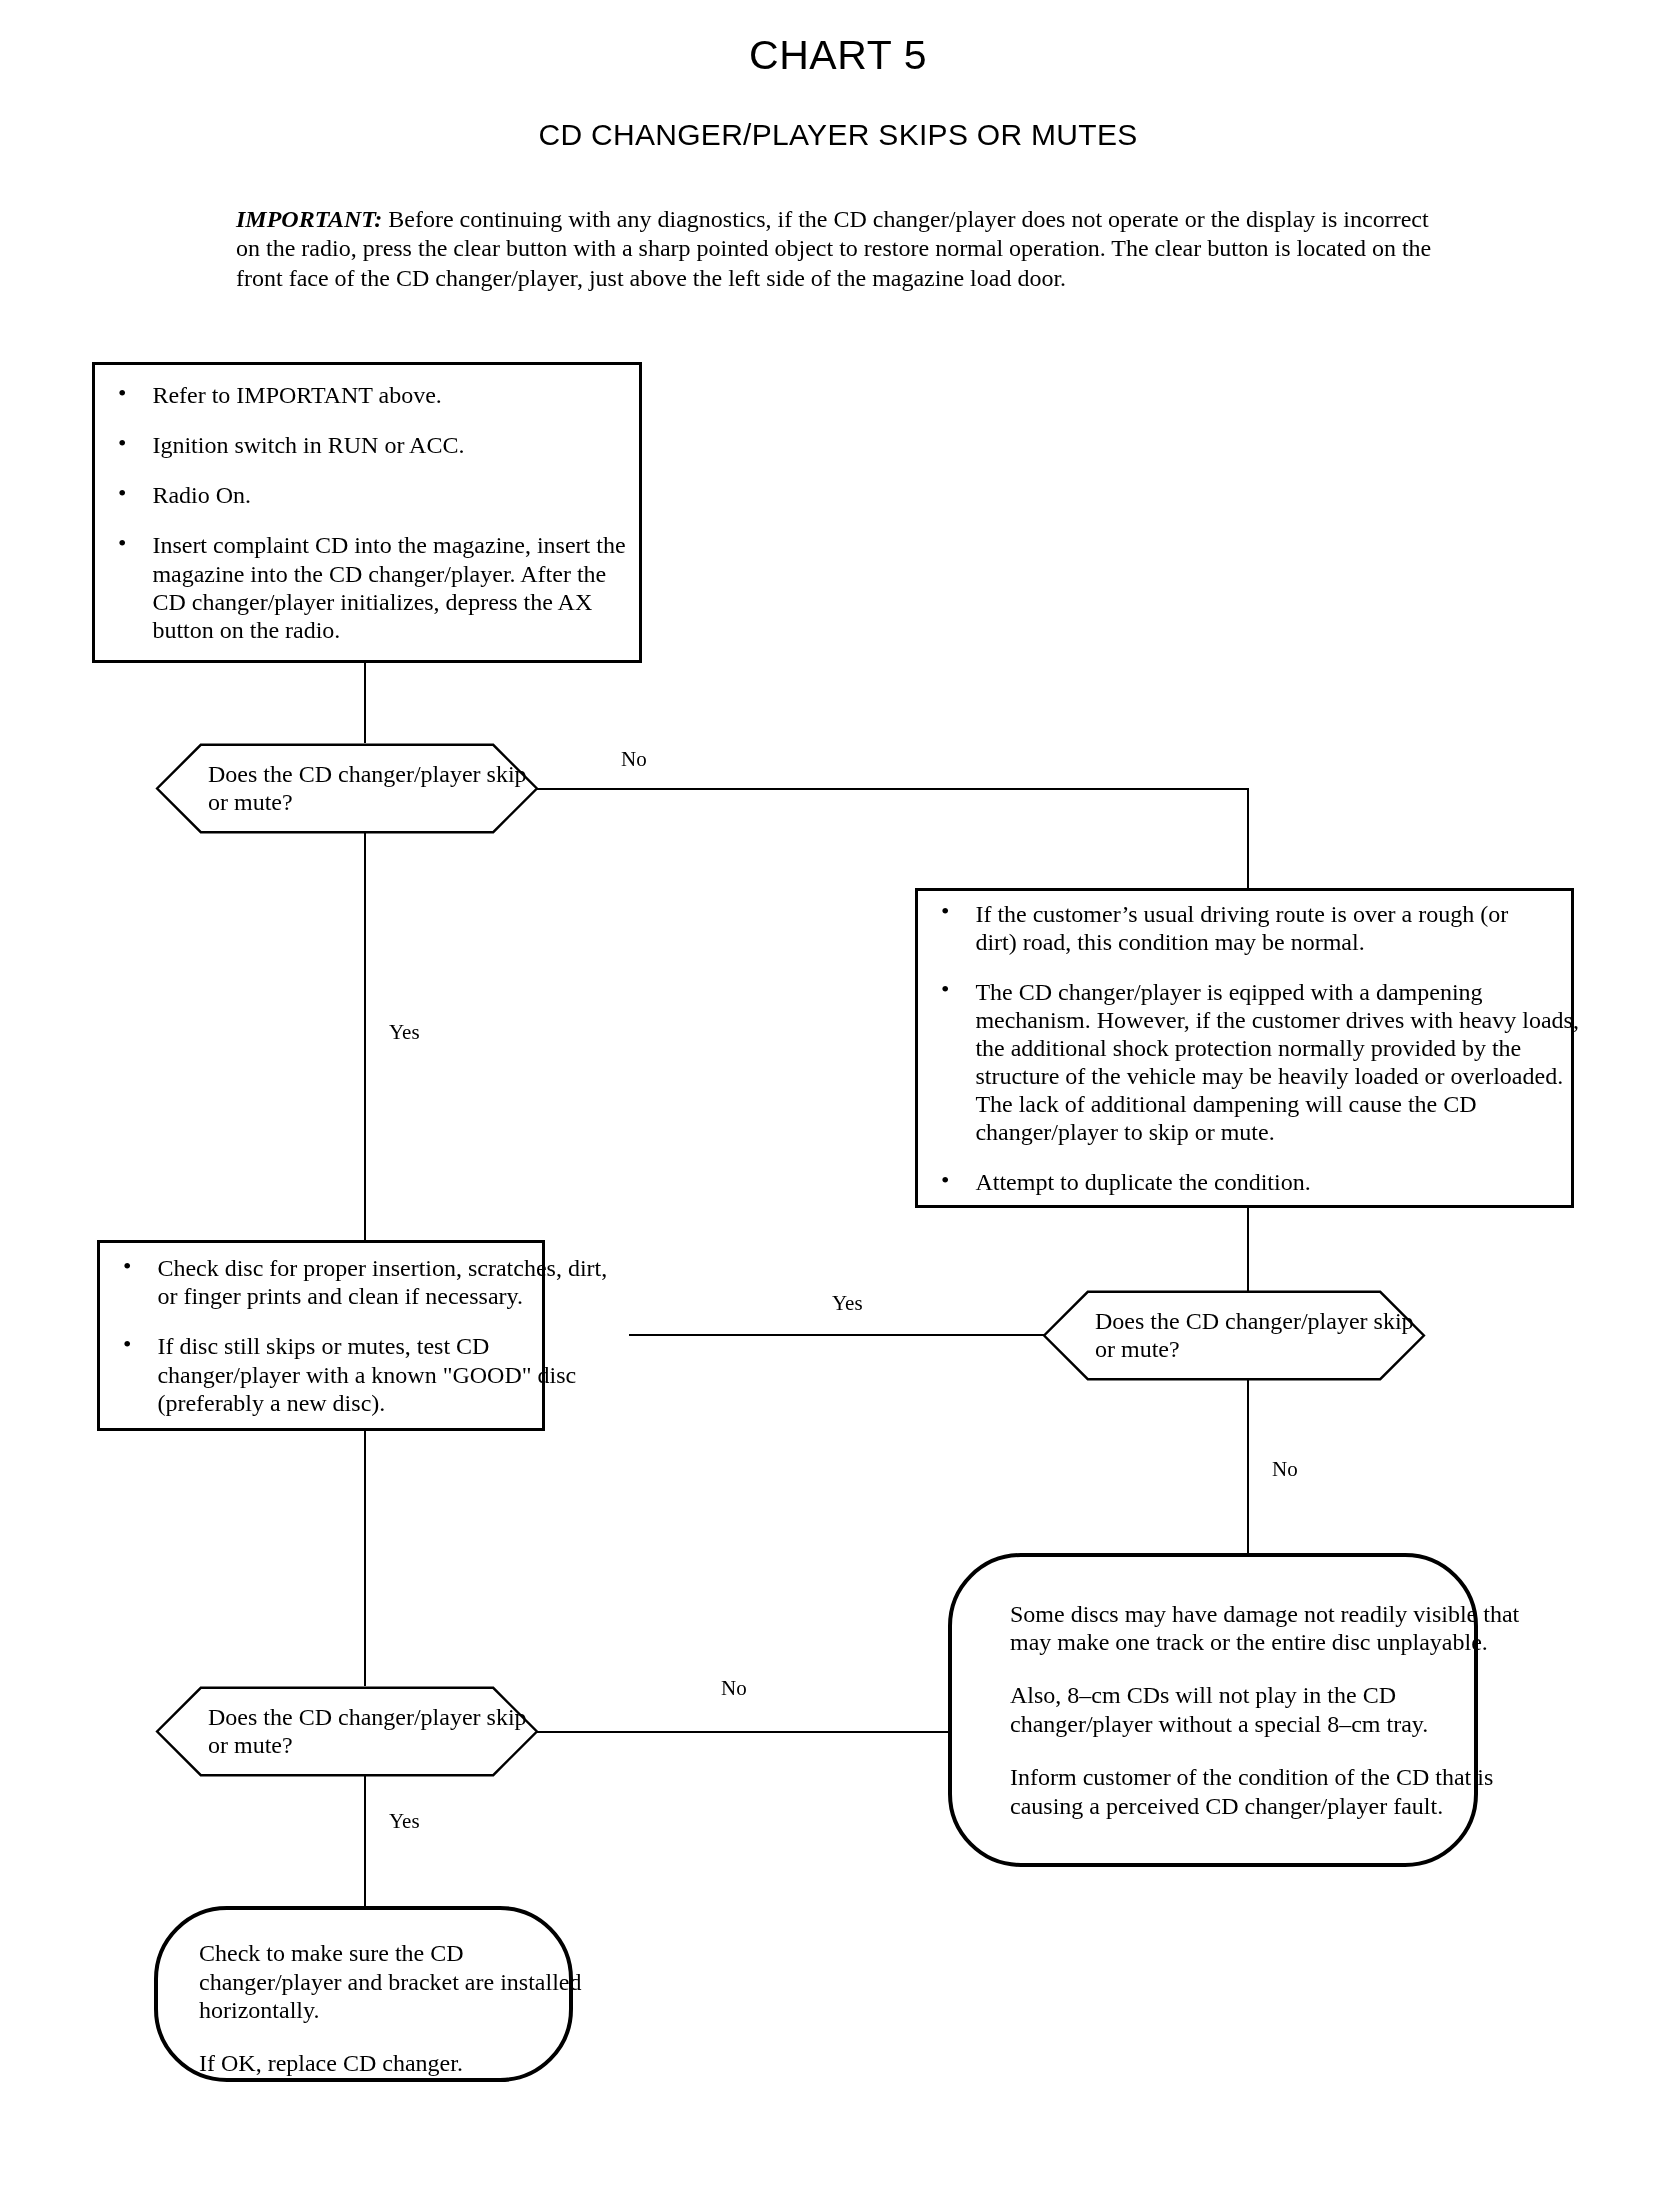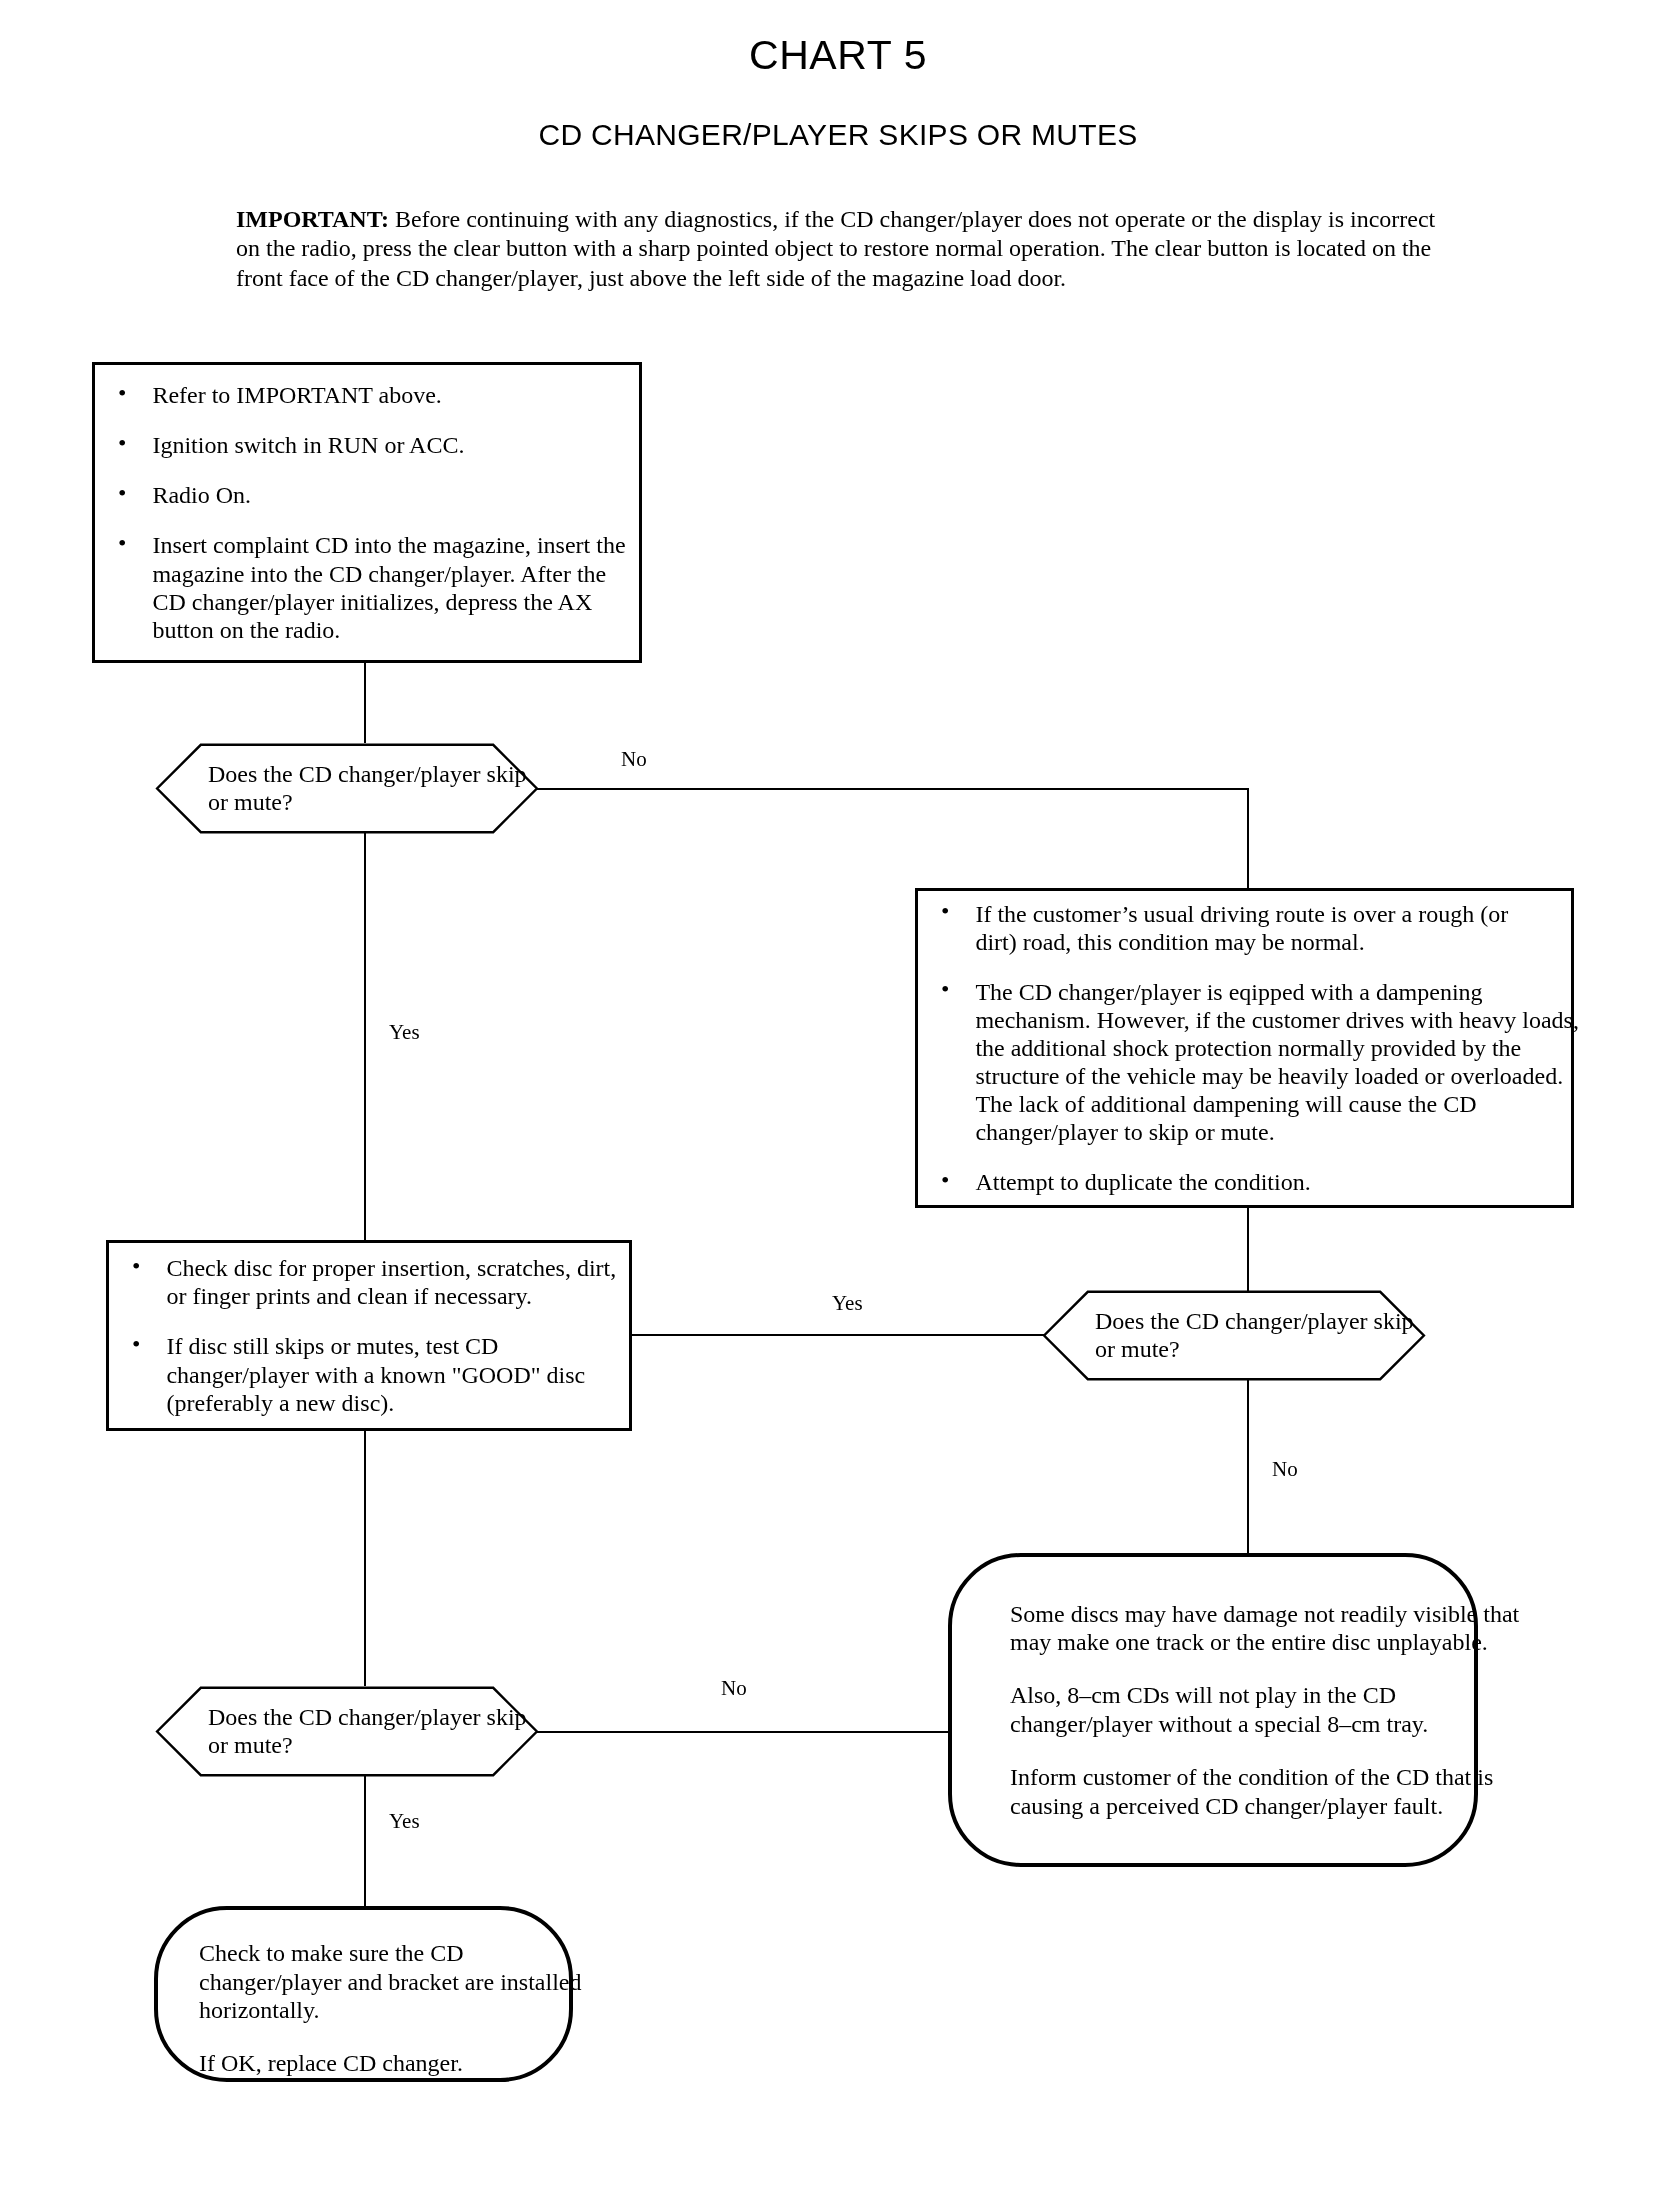--- a/index.html
+++ b/index.html
@@ -46,20 +46,21 @@
     position: absolute;
     left: 236px;
     top: 205px;
     width: 1222px;
     font-size: 24px;
     line-height: 1.22;
     text-align: left;
   }
   .important-lead {
     font-weight: bold;
+    font-style: italic;
   }
 
   
   .node {
     position: absolute;
     box-sizing: border-box;
     background: #ffffff;
   }
   .rect-node {
     border: 3px solid #000;
@@ -185,21 +186,21 @@
       <ul class="bullet-list" style="padding:0 14.6px 0 13.4px;">
         <li class="bullet-item" style="width:535px;">If the customer’s usual driving route is over a rough (or dirt) road, this condition may be normal.</li>
         <li class="bullet-item" style="width:608px;">The CD changer/player is eqipped with a dampening mechanism. However, if the customer drives with heavy loads, the additional shock protection normally provided by the structure of the vehicle may be heavily loaded or overloaded. The lack of additional dampening will cause the CD changer/player to skip or mute.</li>
         <li class="bullet-item">Attempt to duplicate the condition.</li>
       </ul>
     </div>
   </div>
 
   <div class="vline" style="left:1247px; top:1208px; height:88px;"></div>
 
-  <div class="node rect-node" style="left:106px; top:1240px; width:526px; height:191px;">
+  <div class="node rect-node" style="left:97px; top:1240px; width:448px; height:191px;">
     <div class="node-inner">
       <ul class="bullet-list" style="padding:0 18px 0 13.4px;">
         <li class="bullet-item" style="width:462px;">Check disc for proper insertion, scratches, dirt, or finger prints and clean if necessary.</li>
         <li class="bullet-item" style="width:474px;">If disc still skips or mutes, test CD changer/player with a known "GOOD" disc (preferably a new disc).</li>
       </ul>
     </div>
   </div>
 
   <div class="hex" style="left:1042px; top:1290px;">
     <svg width="384" height="91" viewBox="0 0 632 150" aria-hidden="true">

